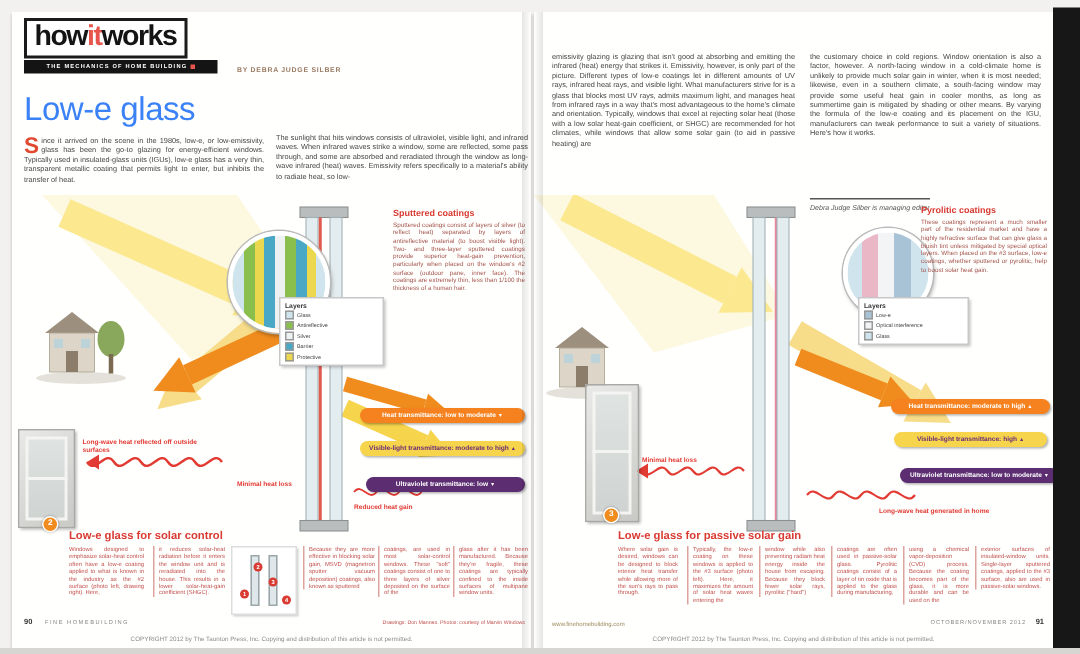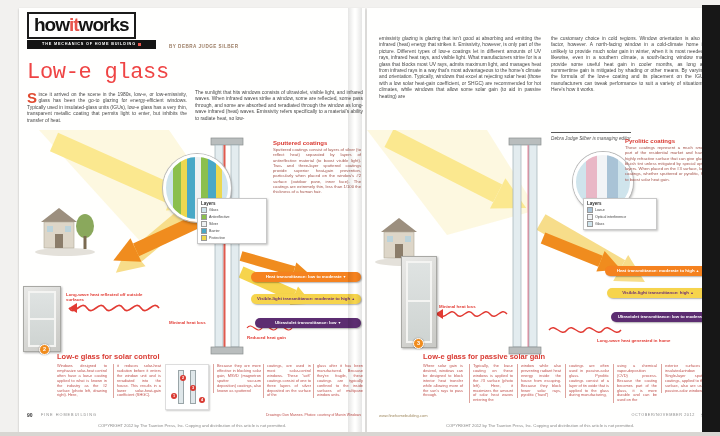--- a/index.html
+++ b/index.html
@@ -1,31 +1,31 @@
 <!DOCTYPE html>
 <html><head>
 <meta charset="utf-8">
 <style>
   html,body{margin:0;padding:0;}
   body{width:720px;height:436px;background:#f2f1ef;font-family:"Liberation Sans",sans-serif;-webkit-text-size-adjust:none;}
   #canvas{position:relative;width:720px;height:436px;overflow:hidden;background:#f2f1ef;}
-  .page{position:absolute;top:8px;width:346px;height:424px;background:#fffffe;box-shadow:0 1px 2px rgba(0,0,0,.25);margin-left:11px;}
+  .page{position:absolute;top:8px;width:346px;height:424px;background:#fffffe;box-shadow:0 1px 2px rgba(0,0,0,.25);}
   #page-left{left:8px;}
   #page-right{left:356px;}
   .gutter{position:absolute;left:348px;top:8px;width:14px;height:424px;background:linear-gradient(90deg,rgba(0,0,0,.10),rgba(0,0,0,0) 45%,rgba(0,0,0,0) 55%,rgba(0,0,0,.10));}
   .scan-edge{position:absolute;left:702px;top:5px;width:18px;height:428px;background:#171717;}
   .scan-bottom{position:absolute;left:0;top:432px;width:720px;height:4px;background:#d8d6d2;}
   .abs{position:absolute;}
   
   .logo-box{border:2px solid #1b1b1b;padding:0 5px 1px 5px;font-size:19px;font-weight:bold;letter-spacing:-1px;color:#141414;background:#fff;white-space:nowrap;}
   .logo-it{color:#e8554d;}
   .tagline-bar{background:#141414;color:#fff;font-size:3.8px;font-weight:bold;letter-spacing:.8px;width:129px;height:9px;line-height:9px;text-align:center;white-space:nowrap;}
   .tag-dot{display:inline-block;width:3px;height:3px;background:#e8554d;vertical-align:middle;margin-left:2px;}
   .byline{font-size:4.6px;font-weight:bold;color:#9a7b62;letter-spacing:.5px;}
-  .headline{font-size:22px;color:#ef4444;letter-spacing:-.3px;font-family:Liberation Mono, monospace;}
+  .headline{font-size:22px;color:#3b82f6;letter-spacing:-.3px;}
   
   .bodytext{font-size:4.9px;line-height:6.4px;color:#474747;text-align:justify;}
   .dropcap{float:left;font-size:15px;line-height:12px;font-weight:bold;color:#e0492f;margin-right:1.5px;}
   .rule{height:1px;background:#555;}
   .editor-note{font-size:4.7px;font-style:italic;color:#555;}
   
   .callout-title{font-size:6px;font-weight:bold;color:#d93a32;margin-bottom:1px;}
   .callout-body{font-size:4.2px;line-height:5.3px;color:#a3524a;text-align:justify;}
   .red-label{font-size:4.4px;line-height:5.2px;font-weight:bold;color:#e23b33;}
   

